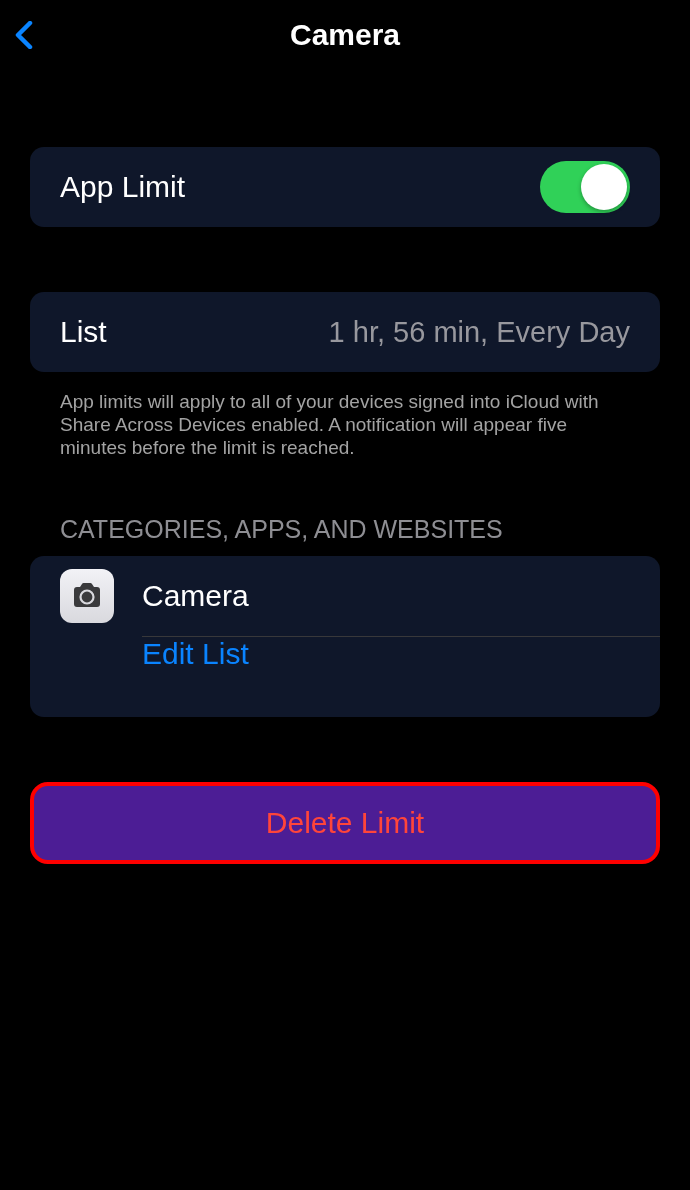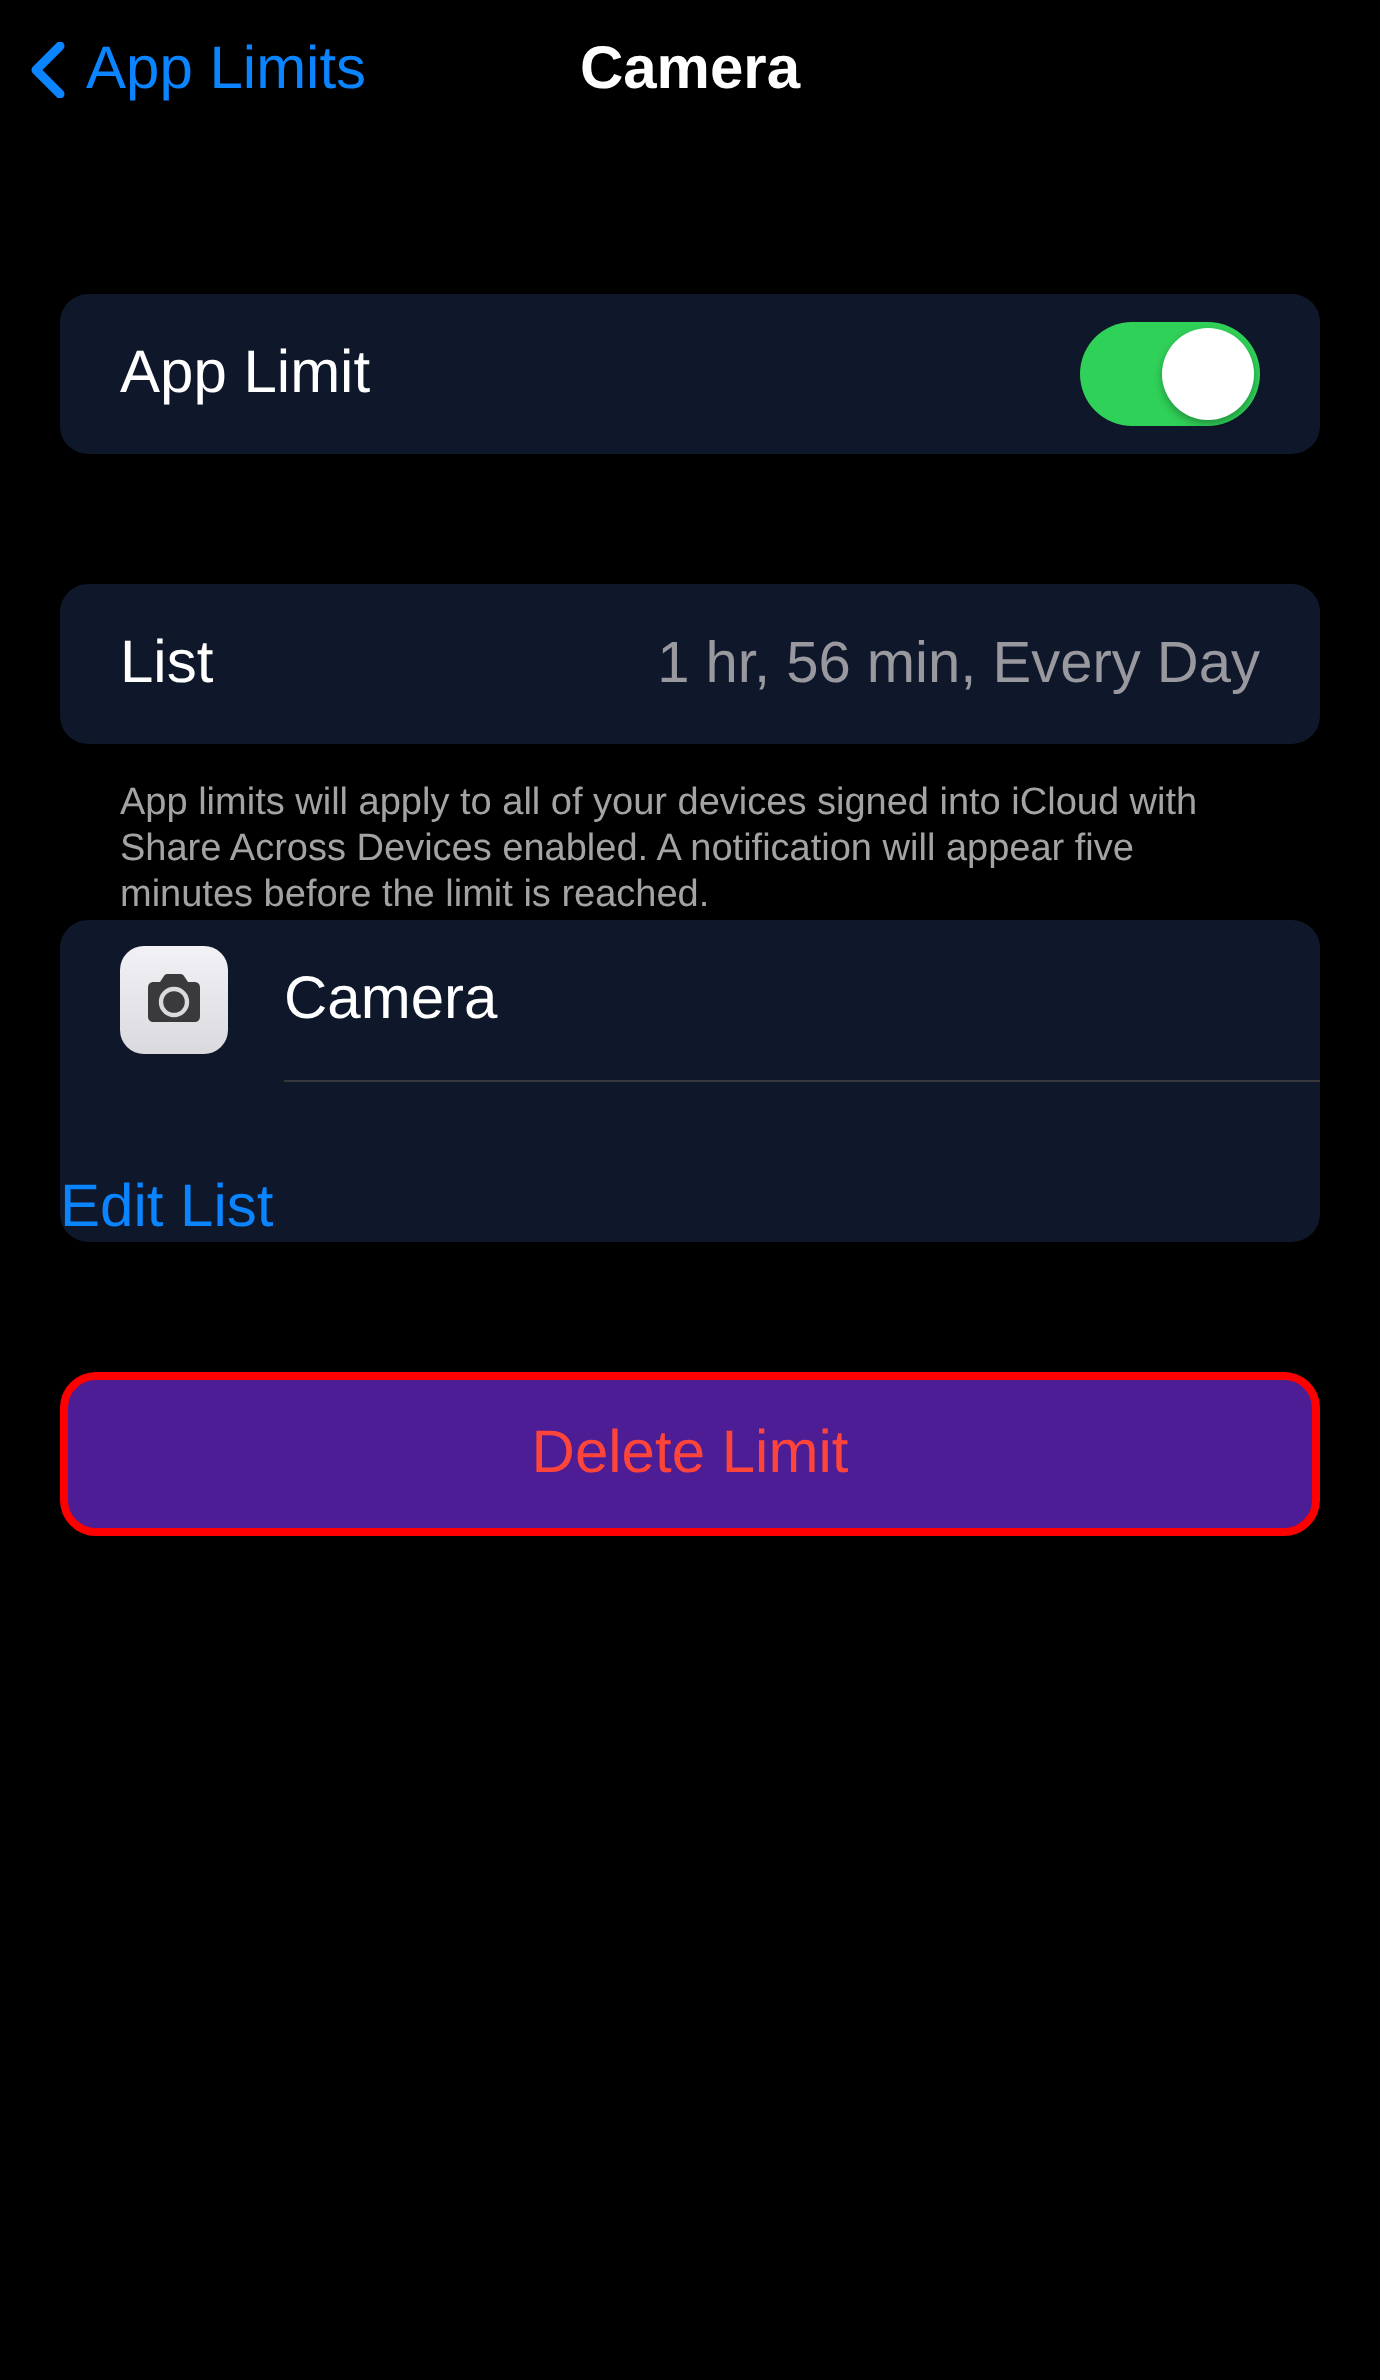--- a/index.html
+++ b/index.html
@@ -141,21 +141,22 @@
     }
     
     .inset-separator {
       height: 1px;
       background: #38383a;
       margin-left: 112px;
     }
     
     .edit-row {
       display: flex;
-      align-items: flex-end;
+      align-items: flex-start;
+      padding-left: 112px;
       height: 80px;
     }
     .edit-link {
       font-size: 30px;
       color: #0a84ff;
     }
     
     
     .delete-wrap {
       padding-top: 65px;
@@ -177,21 +178,20 @@
 </head>
 <body>
 
 <div class="nav-bar">
   <div class="back-area">
     <span class="chevron-left">
       <svg viewBox="0 0 18 28" fill="none">
         <path d="M15 2 L3 14 L15 26" stroke="#0a84ff" stroke-width="4.5" stroke-linecap="round" stroke-linejoin="round"></path>
       </svg>
     </span>
-    <span>App Limits</span>
   </div>
   <div class="nav-title">Camera</div>
 </div>
 
 <div class="content">
   <div class="section-spacer-lg"></div>
 
   <div class="cell-group">
     <div class="cell">
       <span class="cell-label">App Limit</span>
@@ -205,20 +205,21 @@
 
   <div class="cell-group">
     <div class="cell">
       <span class="cell-label">List</span>
       <span class="cell-value">1 hr, 56 min, Every Day</span>
     </div>
   </div>
 
   <div class="footer-text">App limits will apply to all of your devices signed into iCloud with Share Across Devices enabled. A notification will appear five minutes before the limit is reached.</div>
 
+  <div class="section-header">CATEGORIES, APPS, AND WEBSITES</div>
 
   <div class="cell-group">
     <div class="app-row">
       <div class="app-icon">
         <svg viewBox="0 0 34 28">
           <path d="M4 8 C4 6 5 5 7 5 L10 5 L12 2 C12.3 1.4 13 1 13.6 1 L20.4 1 C21 1 21.7 1.4 22 2 L24 5 L27 5 C29 5 30 6 30 8 L30 22 C30 24 29 25 27 25 L7 25 C5 25 4 24 4 22 Z" fill="#3a3a3c"></path>
           <circle cx="17" cy="15" r="6.5" fill="none" stroke="#d9d9de" stroke-width="2.2"></circle>
         </svg>
       </div>
       <span class="app-name">Camera</span>

